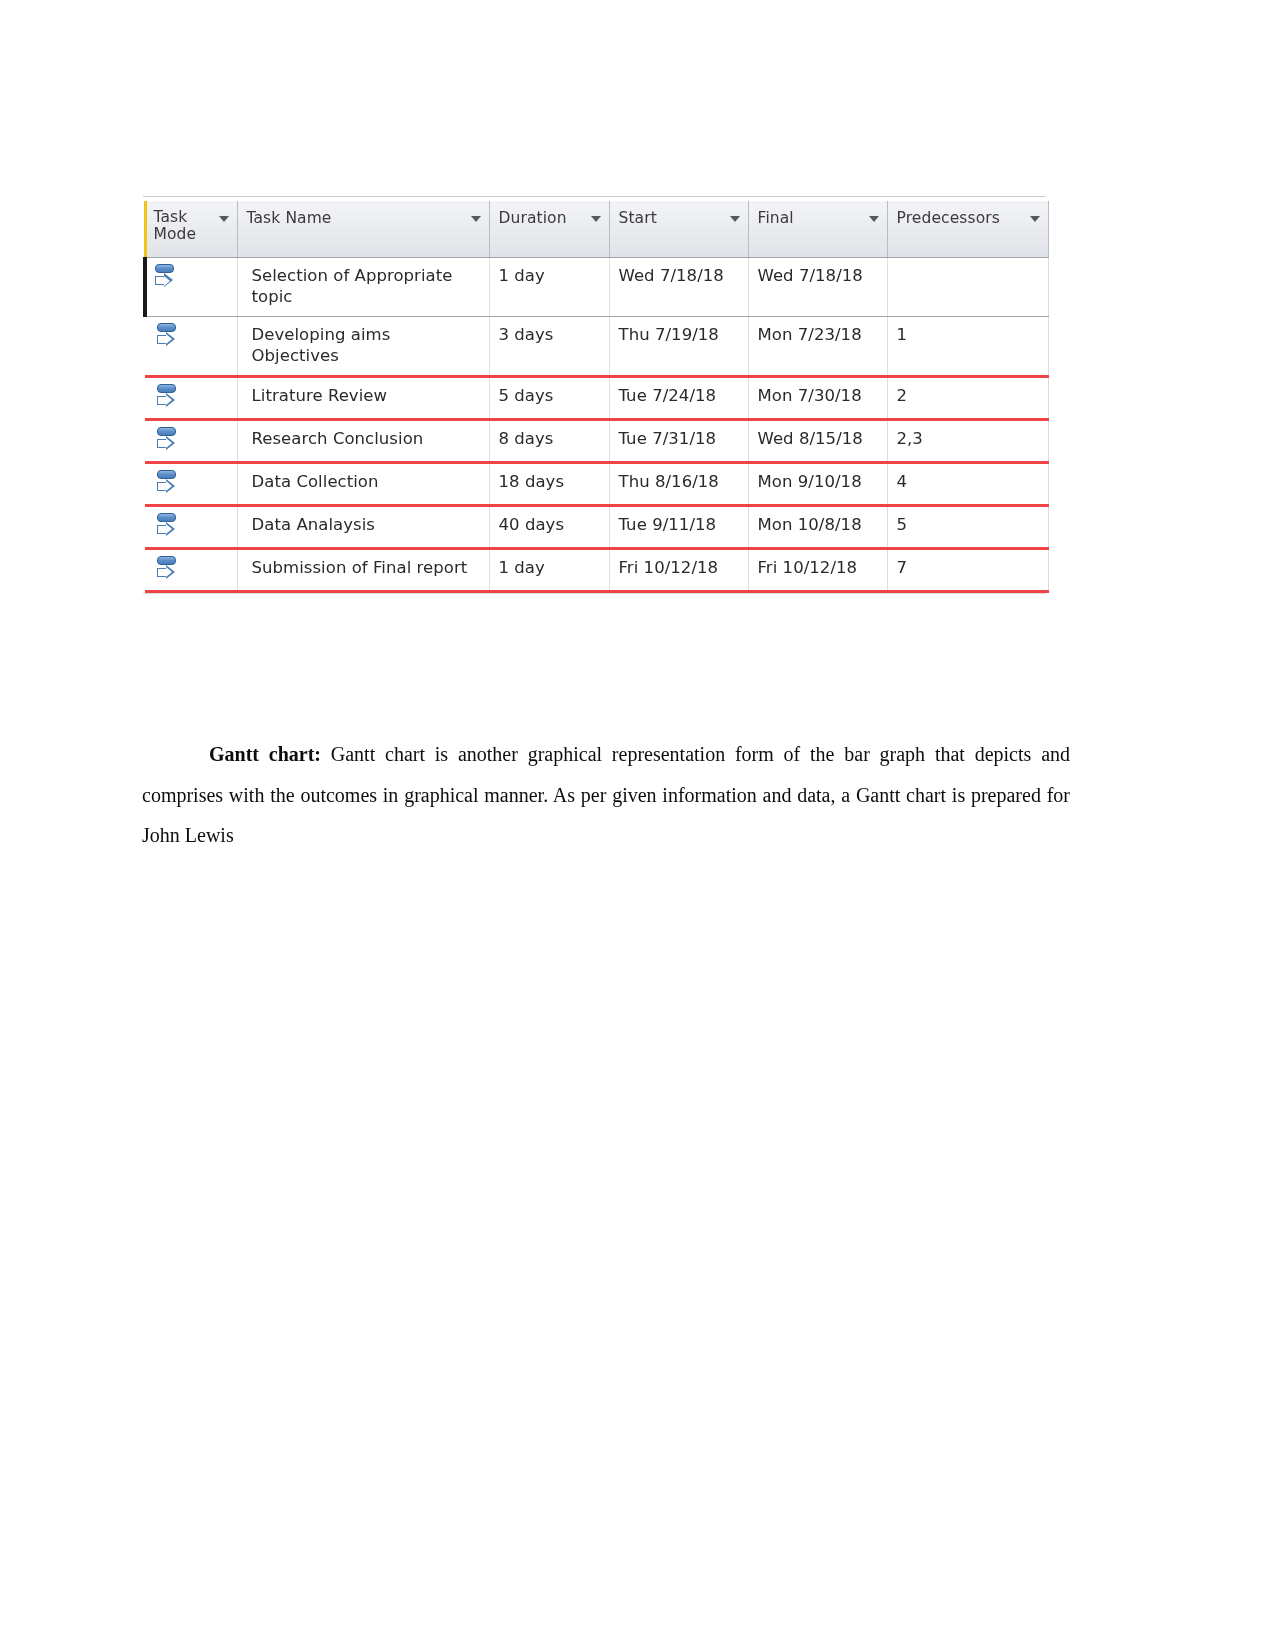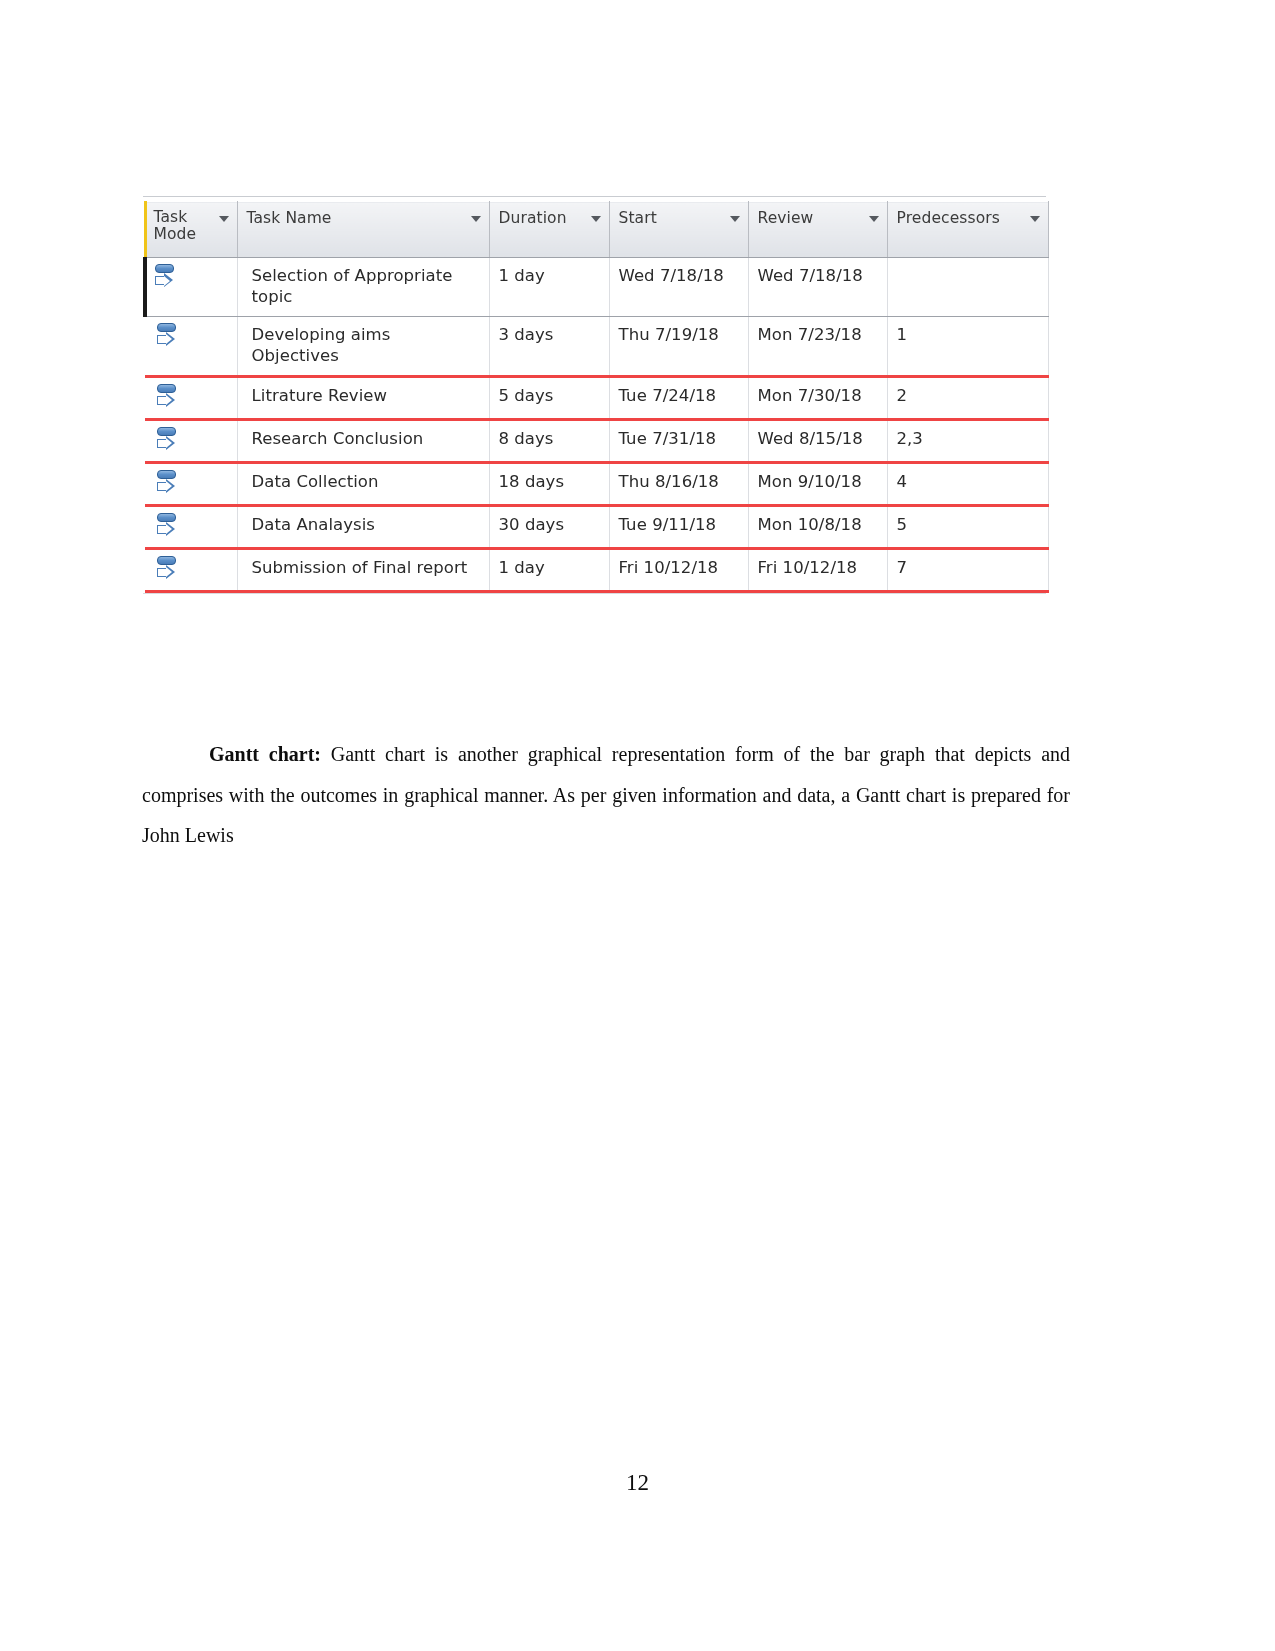--- a/index.html
+++ b/index.html
@@ -230,21 +230,21 @@
             </div>
           </th>
           <th>
             <div class="th-inner">
               <span class="th-label">Start</span>
               <span class="filter-arrow"></span>
             </div>
           </th>
           <th>
             <div class="th-inner">
-              <span class="th-label">Review</span>
+              <span class="th-label">Final</span>
               <span class="filter-arrow"></span>
             </div>
           </th>
           <th>
             <div class="th-inner">
               <span class="th-label">Predecessors</span>
               <span class="filter-arrow"></span>
             </div>
           </th>
         </tr>
@@ -334,21 +334,21 @@
         <tr>
           <td class="td-mode">
             <span class="taskmode-icon">
               <span class="pin"></span>
                 <span class="arrow-body"></span>
                 <span class="arrow-head"></span>
                 <span class="arrow-head-inner"></span>
             </span>
           </td>
           <td class="td-name">Data Analaysis</td>
-          <td>30 days</td>
+          <td>40 days</td>
           <td>Tue 9/11/18</td>
           <td>Mon 10/8/18</td>
           <td>5</td>
         </tr>
 
 
         <tr>
           <td class="td-mode">
             <span class="taskmode-icon">
               <span class="pin"></span>
@@ -364,15 +364,14 @@
           <td>7</td>
         </tr>
 
       </tbody>
     </table>
     <div class="grid-bottom-edge"></div>
   </div>
 
   <p class="body-text"><b>Gantt chart:</b><span> Gantt chart is another graphical representation form of the bar graph that depicts and comprises with the outcomes in graphical manner. As per given information and data, a Gantt chart is prepared for John Lewis</span></p>
 
-  <div class="page-number">12</div>
 
 </div>
 
 </body></html>

